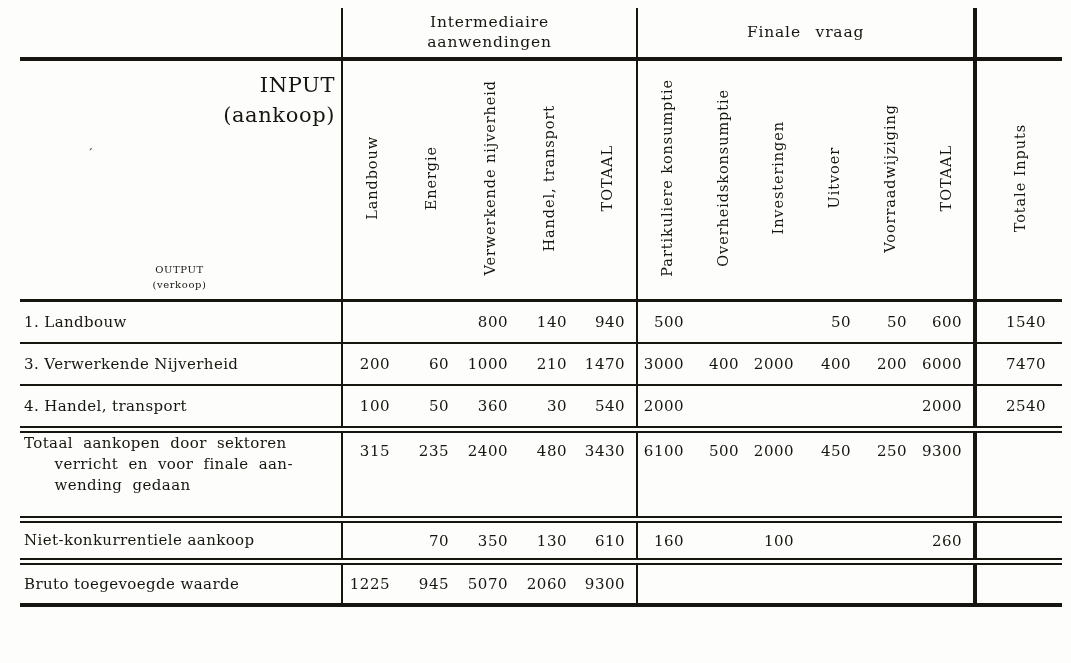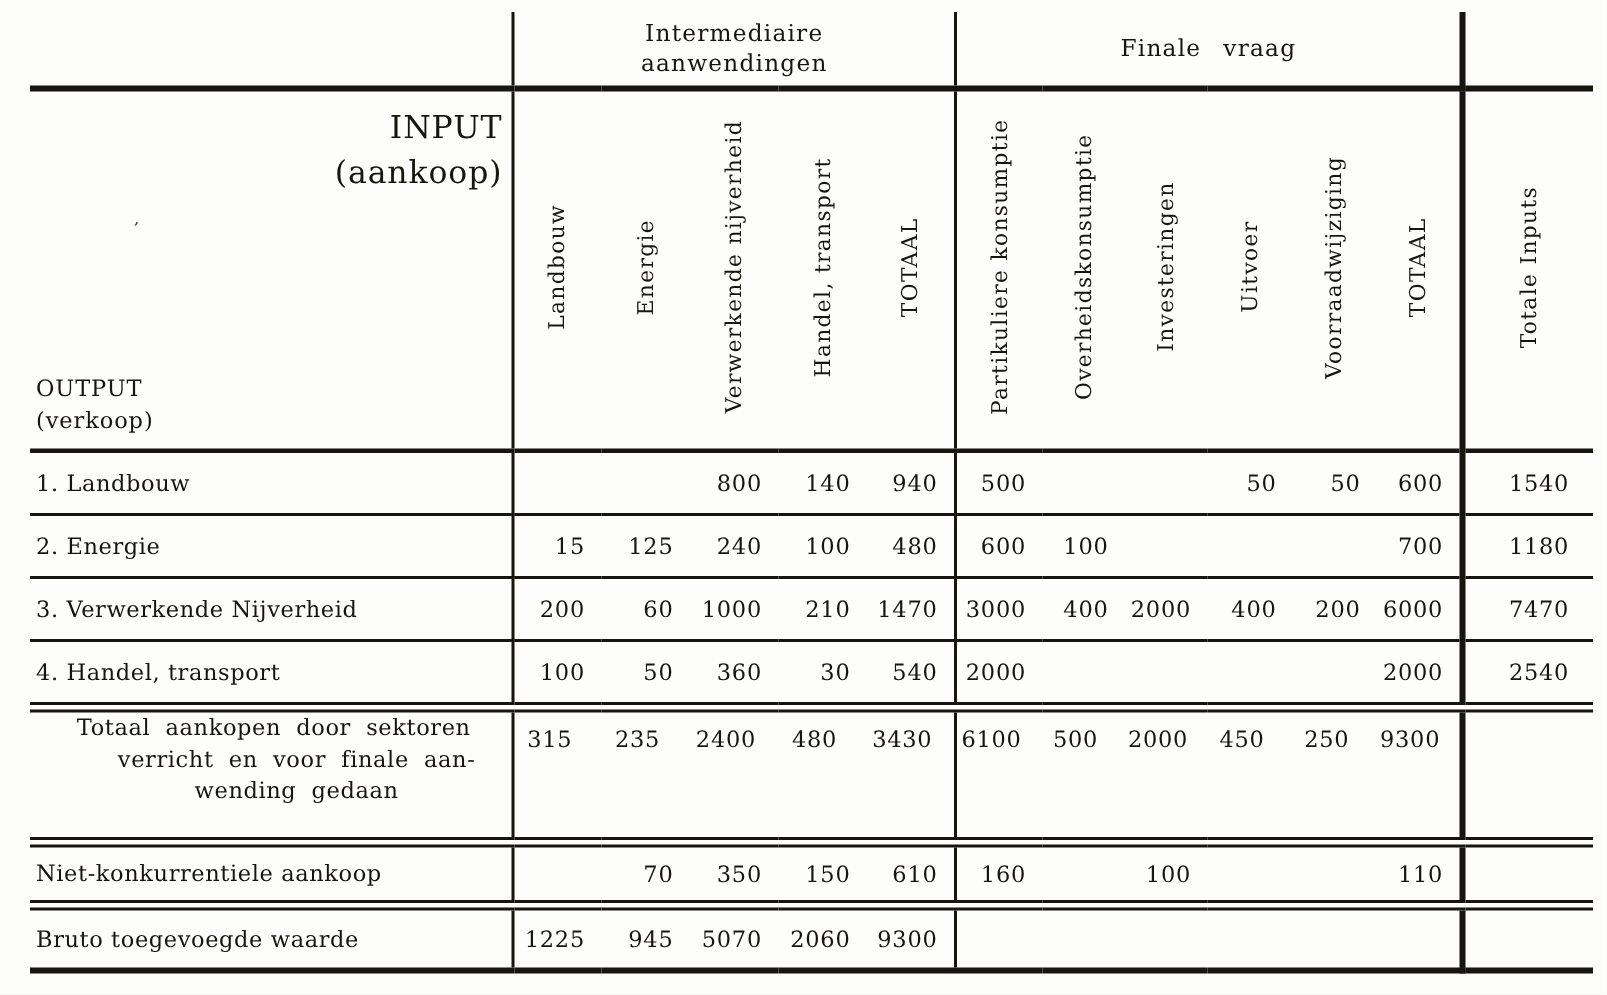--- a/index.html
+++ b/index.html
@@ -28,34 +28,34 @@
     color:var(--ink);
   }
   
   .vr2{border-right:2px solid var(--ink);}
   .vr3{border-right:4px solid var(--ink);}
   
   tr.group-row td{border-bottom:4px solid var(--ink);height:49px;}
   tr.head-row td{border-bottom:3px solid var(--ink);height:238px;}
   tr.data-row td{border-bottom:2px solid var(--ink);height:40px;}
   tr.data-row-last td{border-bottom:7px double var(--ink);}
-  tr.totaal-row td{border-bottom:7px double var(--ink);height:74px;vertical-align:top;text-align:center;}
+  tr.totaal-row td{border-bottom:7px double var(--ink);height:74px;vertical-align:top;}
   tr.invoer-row td{border-bottom:7px double var(--ink);height:35px;}
   tr.bruto-row td{border-bottom:4px solid var(--ink);height:38px;}
   
   .gcell{text-align:center;font-size:15.5px;letter-spacing:.8px;line-height:1.25;vertical-align:middle;}
   .gcell .gl2{letter-spacing:.8px;}
   .gfinal{word-spacing:9px;margin-left:48px;}
   
   .corner-flex{
     height:232px;display:flex;flex-direction:column;justify-content:space-between;
     padding:6px 6px 4px 4px;box-sizing:border-box;
   }
   .corner-input{text-align:right;font-size:21px;line-height:1.45;letter-spacing:.6px;}
-  .corner-output{text-align:left;font-size:15px;line-height:1.45;letter-spacing:.6px;}
+  .corner-output{text-align:center;font-size:10px;line-height:1.45;letter-spacing:.6px;}
   
   td.head{text-align:center;}
   .vtext{
     display:inline-block;
     writing-mode:vertical-rl;
     transform:rotate(180deg);
     white-space:nowrap;
     font-size:14.5px;
     letter-spacing:.9px;
   }
@@ -140,35 +140,20 @@
       <td class="num vr2">940</td>
       <td class="num">500</td>
       <td class="num"></td>
       <td class="num"></td>
       <td class="num">50</td>
       <td class="num">50</td>
       <td class="num vr3">600</td>
       <td class="num ti-num">1540</td>
     </tr>
 
-    <tr class="data-row">
-      <td class="rowlab vr2">2. Energie</td>
-      <td class="num">15</td>
-      <td class="num">125</td>
-      <td class="num">240</td>
-      <td class="num">100</td>
-      <td class="num vr2">480</td>
-      <td class="num">600</td>
-      <td class="num">100</td>
-      <td class="num"></td>
-      <td class="num"></td>
-      <td class="num"></td>
-      <td class="num vr3">700</td>
-      <td class="num ti-num">1180</td>
-    </tr>
 
     <tr class="data-row">
       <td class="rowlab vr2">3. Verwerkende Nijverheid</td>
       <td class="num">200</td>
       <td class="num">60</td>
       <td class="num">1000</td>
       <td class="num">210</td>
       <td class="num vr2">1470</td>
       <td class="num">3000</td>
       <td class="num">400</td>
@@ -211,28 +196,28 @@
       <td class="num">250</td>
       <td class="num vr3">9300</td>
       <td class="num ti-num"></td>
     </tr>
 
     <tr class="invoer-row">
       <td class="rowlab vr2">Niet-konkurrentiele aankoop</td>
       <td class="num"></td>
       <td class="num">70</td>
       <td class="num">350</td>
-      <td class="num">150</td>
+      <td class="num">130</td>
       <td class="num vr2">610</td>
       <td class="num">160</td>
       <td class="num"></td>
       <td class="num">100</td>
       <td class="num"></td>
       <td class="num"></td>
-      <td class="num vr3">110</td>
+      <td class="num vr3">260</td>
       <td class="num ti-num"></td>
     </tr>
 
     <tr class="bruto-row">
       <td class="rowlab vr2">Bruto toegevoegde waarde</td>
       <td class="num">1225</td>
       <td class="num">945</td>
       <td class="num">5070</td>
       <td class="num">2060</td>
       <td class="num vr2">9300</td>

